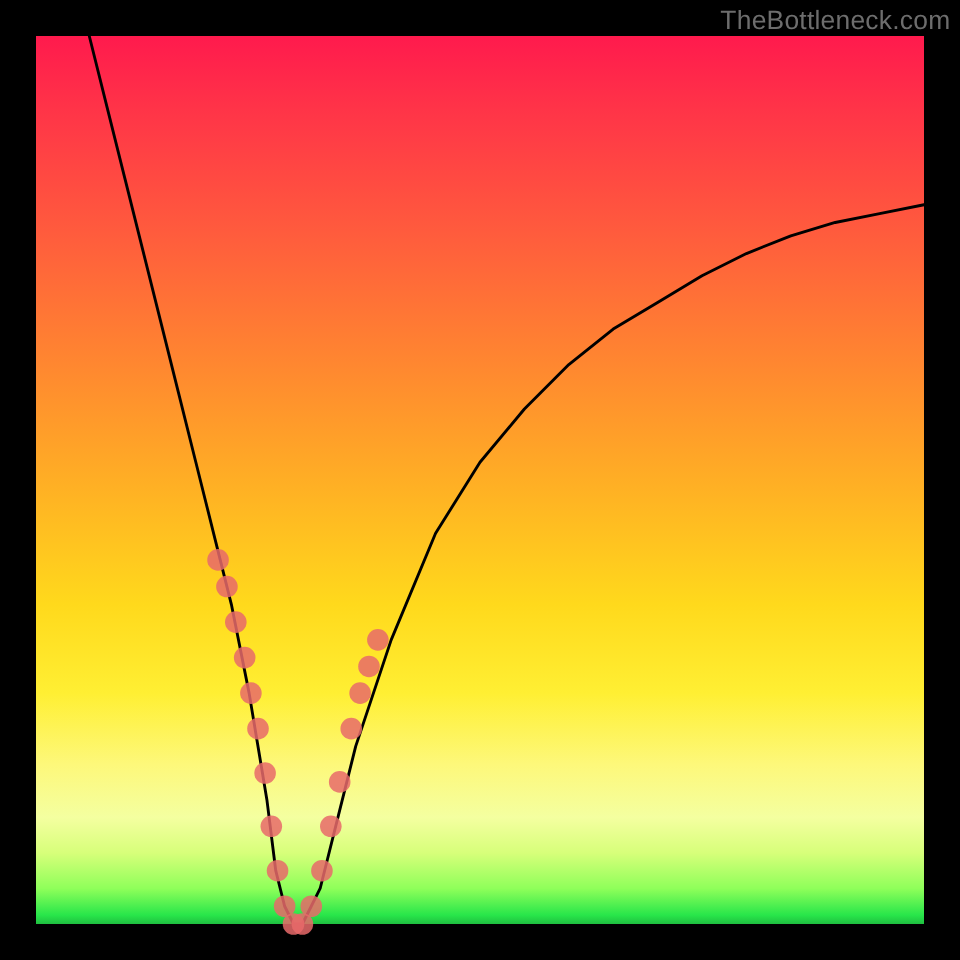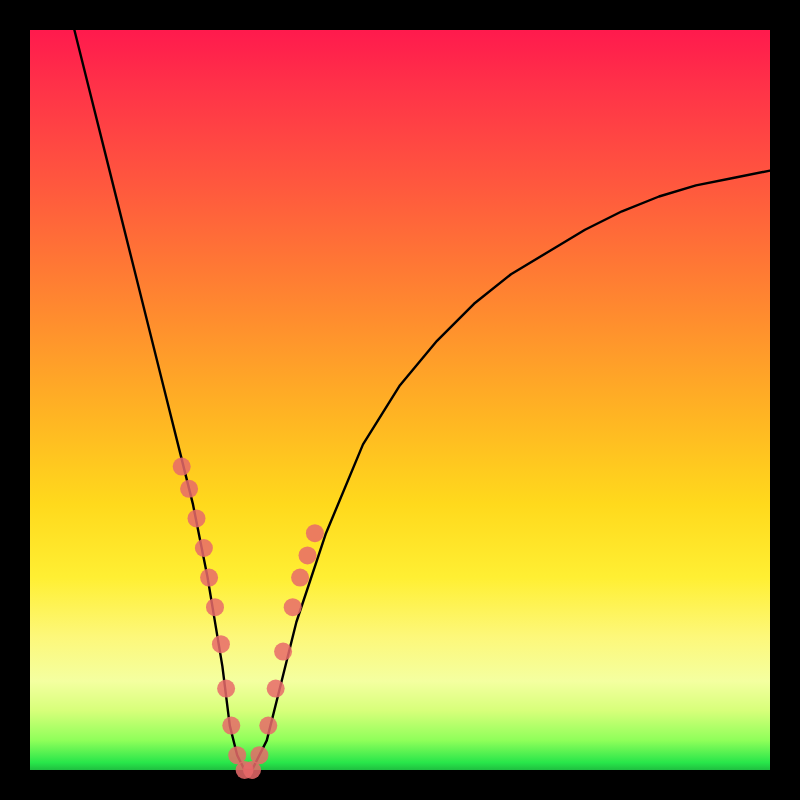--- a/index.html
+++ b/index.html
@@ -84,13 +84,14 @@
           <circle cx="238.28" cy="695.60" r="9" fill="#e86a6a" fill-opacity="0.85"></circle>
           <circle cx="245.68" cy="658.60" r="9" fill="#e86a6a" fill-opacity="0.85"></circle>
           <circle cx="253.08" cy="621.60" r="9" fill="#e86a6a" fill-opacity="0.85"></circle>
           <circle cx="262.70" cy="577.20" r="9" fill="#e86a6a" fill-opacity="0.85"></circle>
           <circle cx="270.10" cy="547.60" r="9" fill="#e86a6a" fill-opacity="0.85"></circle>
           <circle cx="277.50" cy="525.40" r="9" fill="#e86a6a" fill-opacity="0.85"></circle>
           <circle cx="284.90" cy="503.20" r="9" fill="#e86a6a" fill-opacity="0.85"></circle>
         </g>
     </svg>
   </div>
+  <div class="watermark">TheBottleneck.com</div>
 </div>
 
 </body></html>

